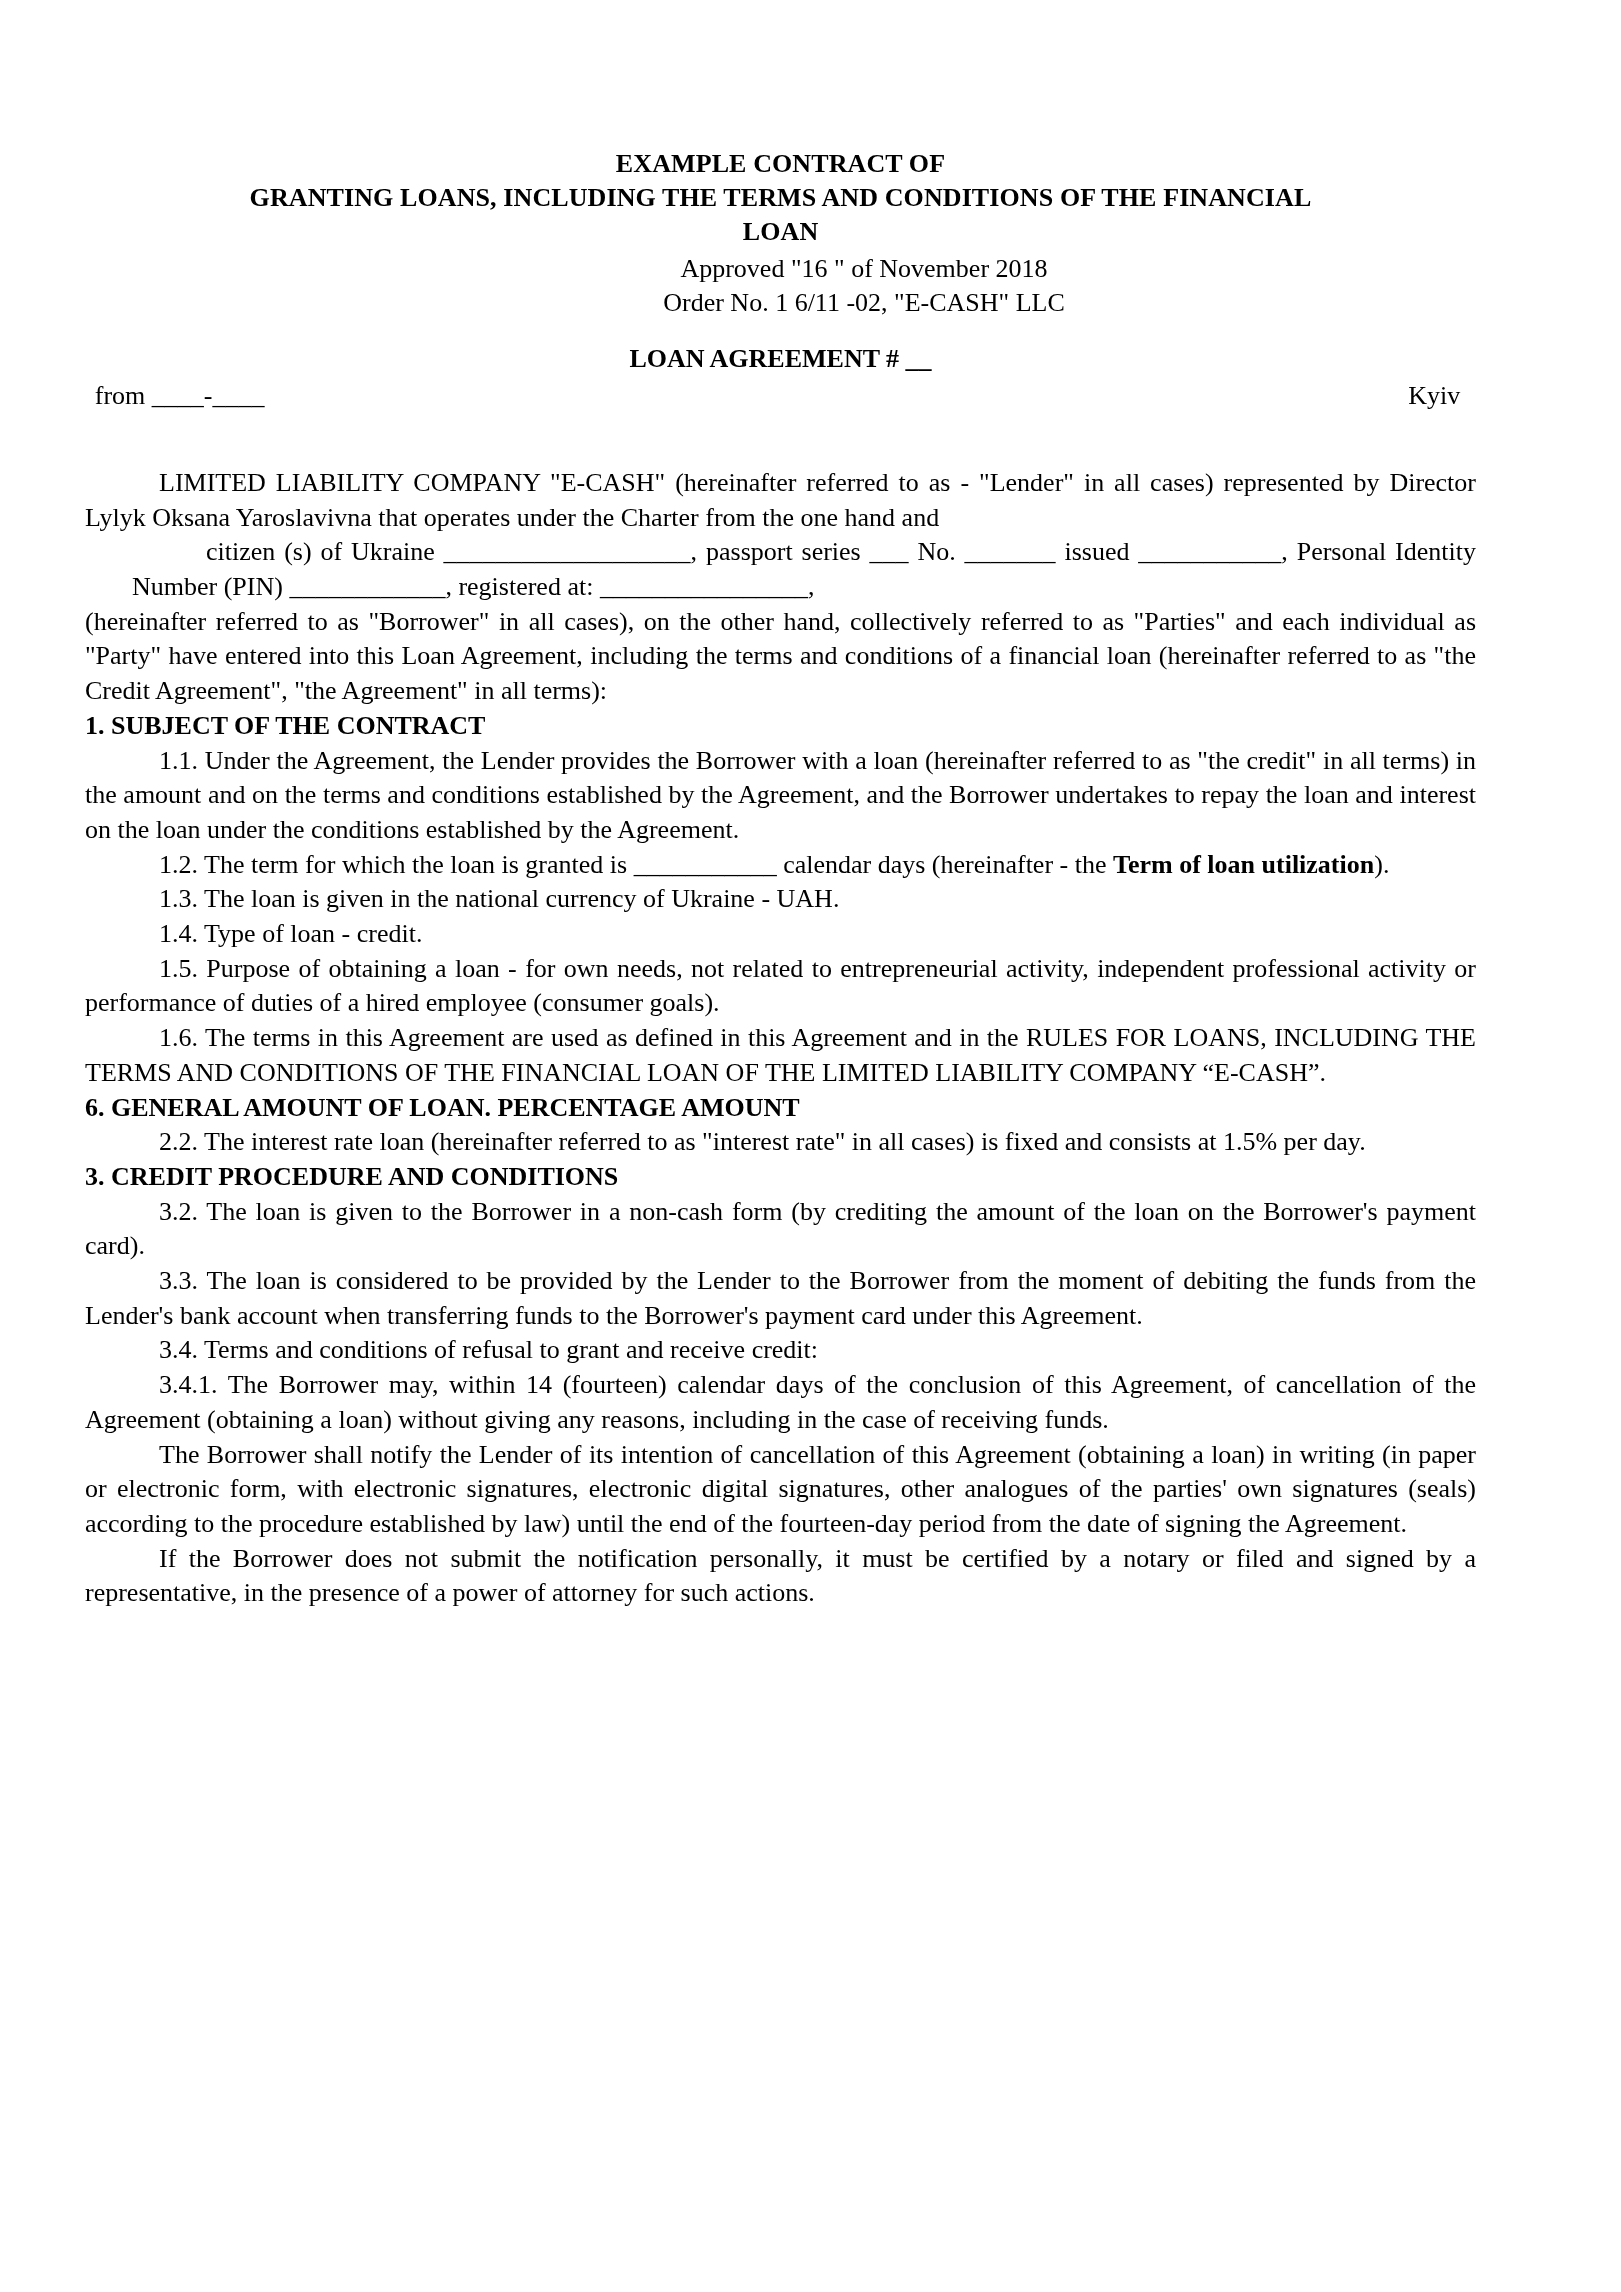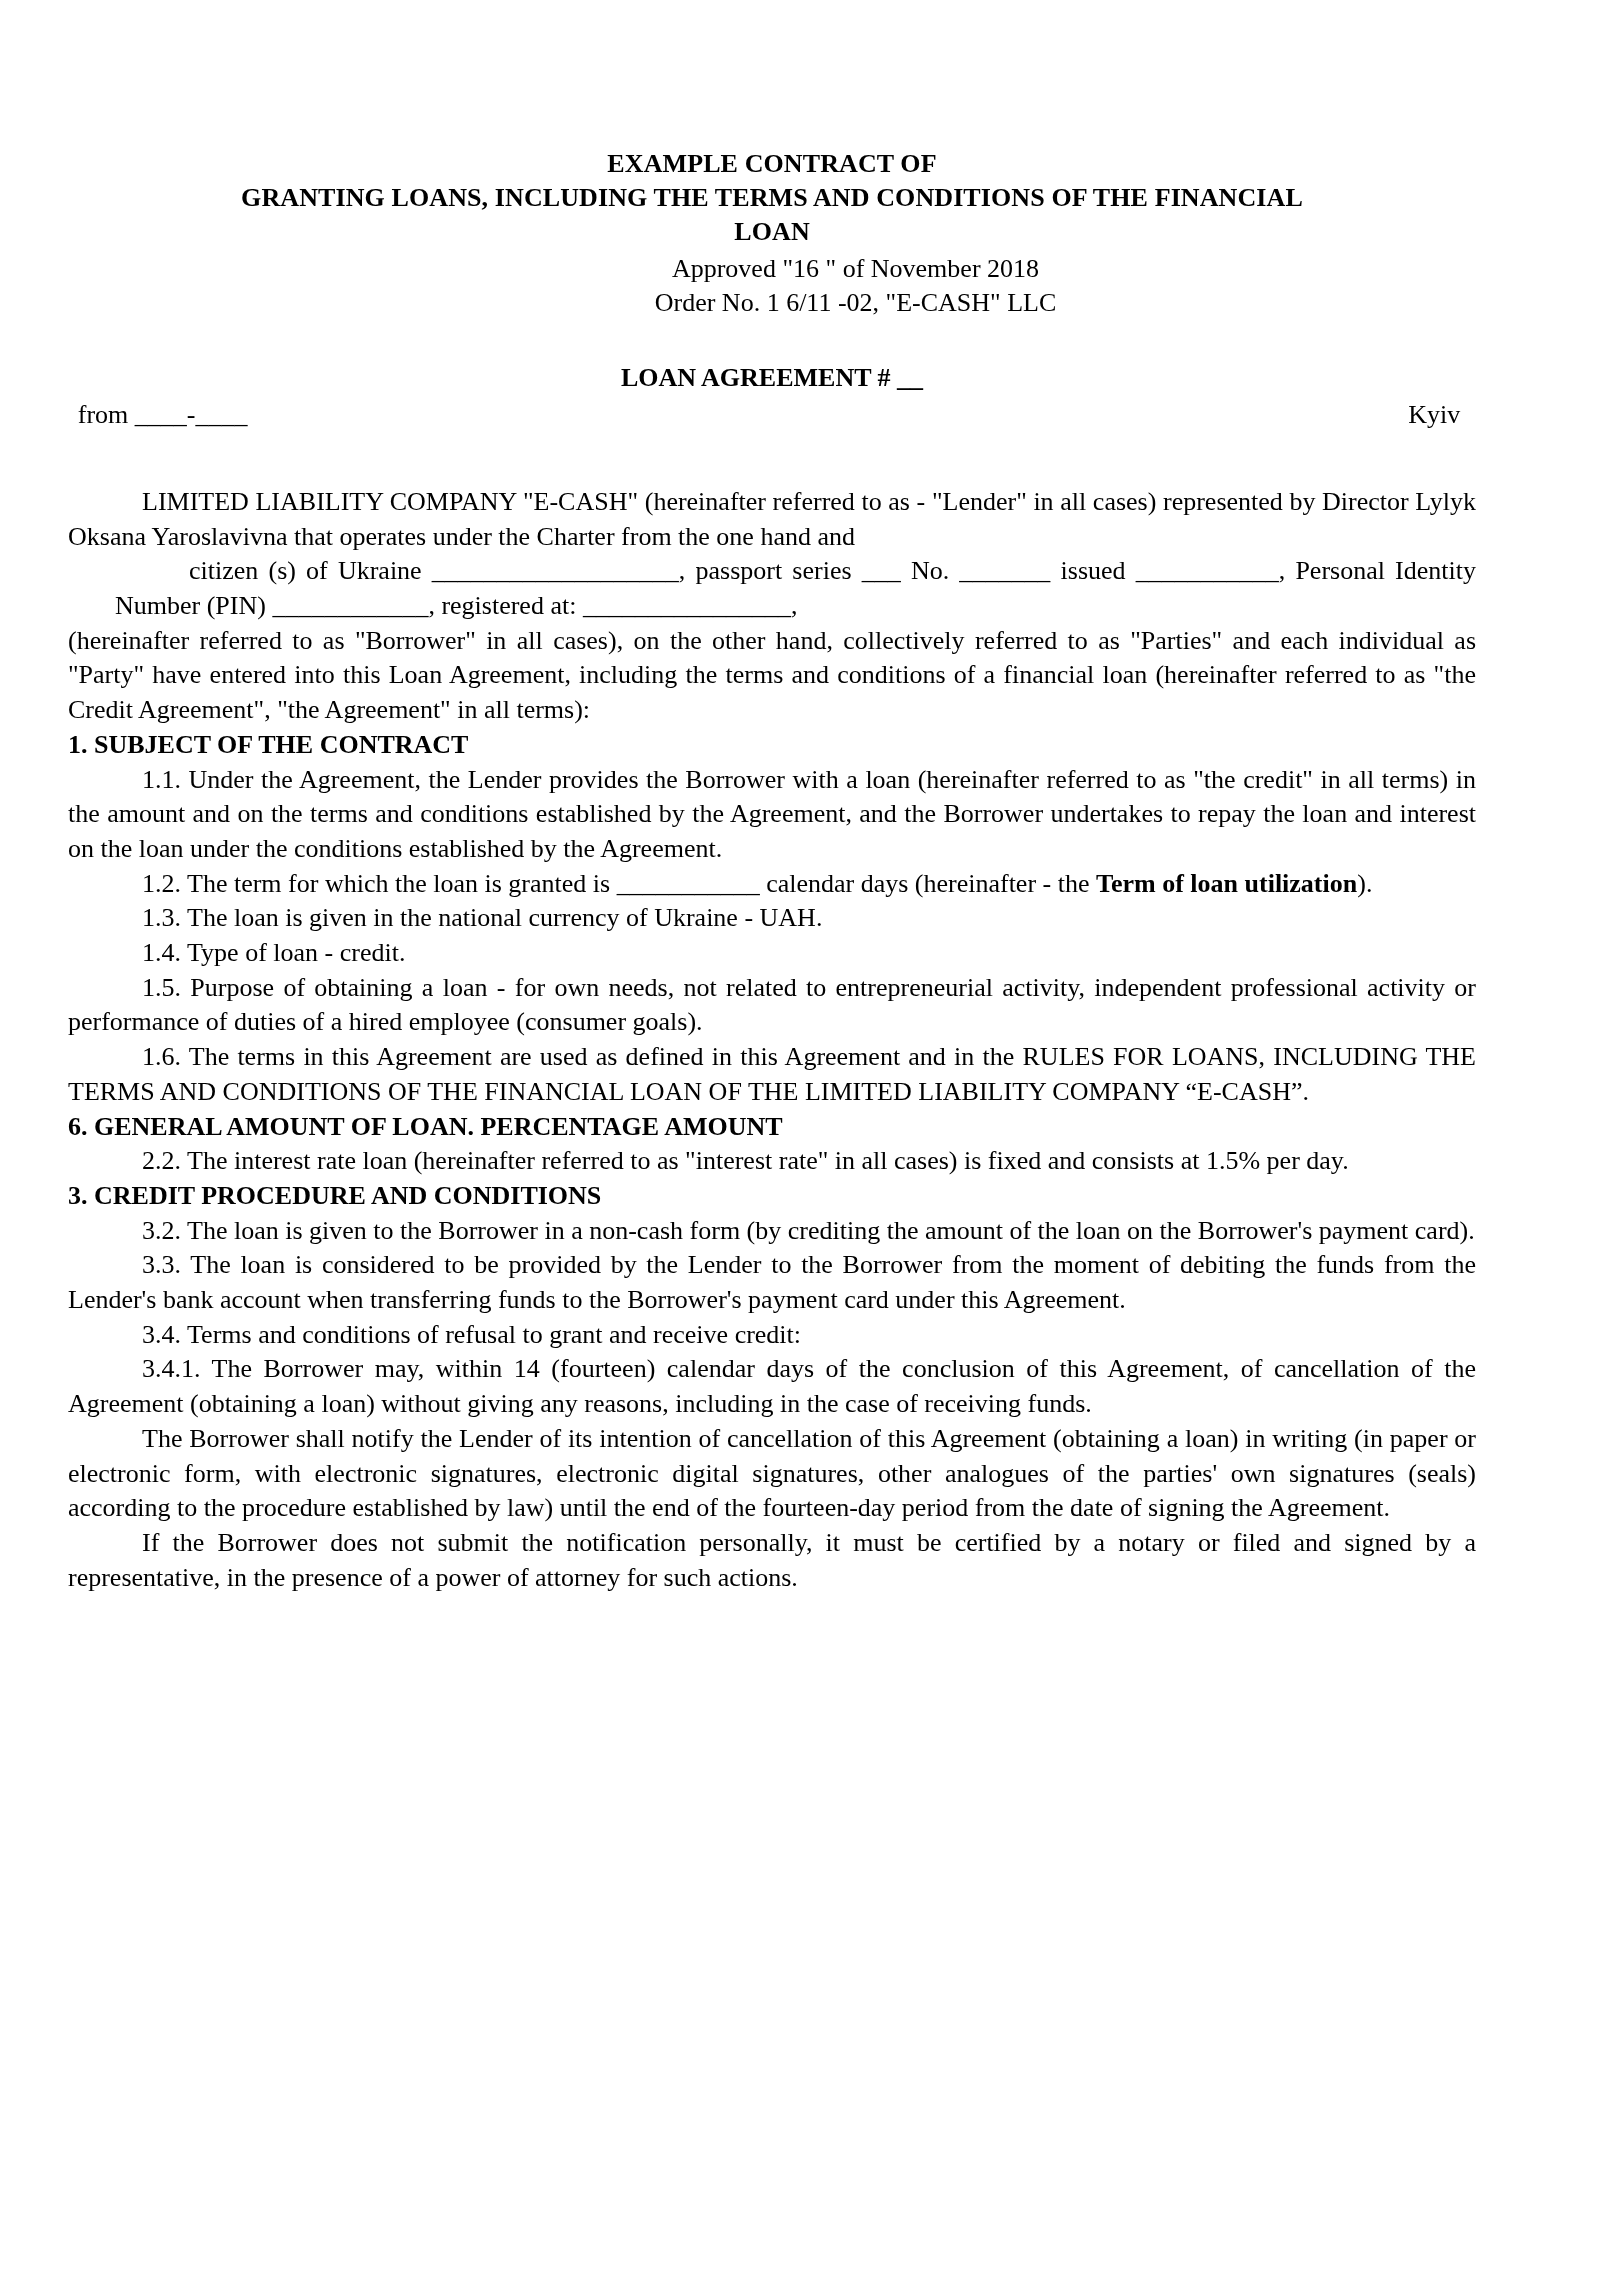--- a/index.html
+++ b/index.html
@@ -10,21 +10,21 @@
   body {
     width: 1621px;
     min-height: 2293px;
     font-family: "Liberation Serif", serif;
     color: #000000;
   }
   .page {
     width: 1621px;
     min-height: 2293px;
     box-sizing: border-box;
-    padding: 147px 145px 59px 68px;
+    padding: 147px 145px 59px 85px;
     background: #ffffff;
   }
   .doc-title {
     text-align: center;
     font-weight: bold;
     font-size: 26px;
     line-height: 1.30;
     letter-spacing: 0.1px;
   }
   .approval {
@@ -32,21 +32,21 @@
     text-align: center;
     font-size: 26px;
     line-height: 1.30;
   }
   .approval .line {
     display: block;
     text-align: center;
     margin-left: 167px;
   }
   .agreement-head {
-    margin-top: 43px;
+    margin-top: 24px;
     text-align: center;
     font-weight: bold;
     font-size: 26px;
   }
   .fromline {
     margin-top: 7px;
     display: flex;
     justify-content: space-between;
     font-size: 26px;
   }

